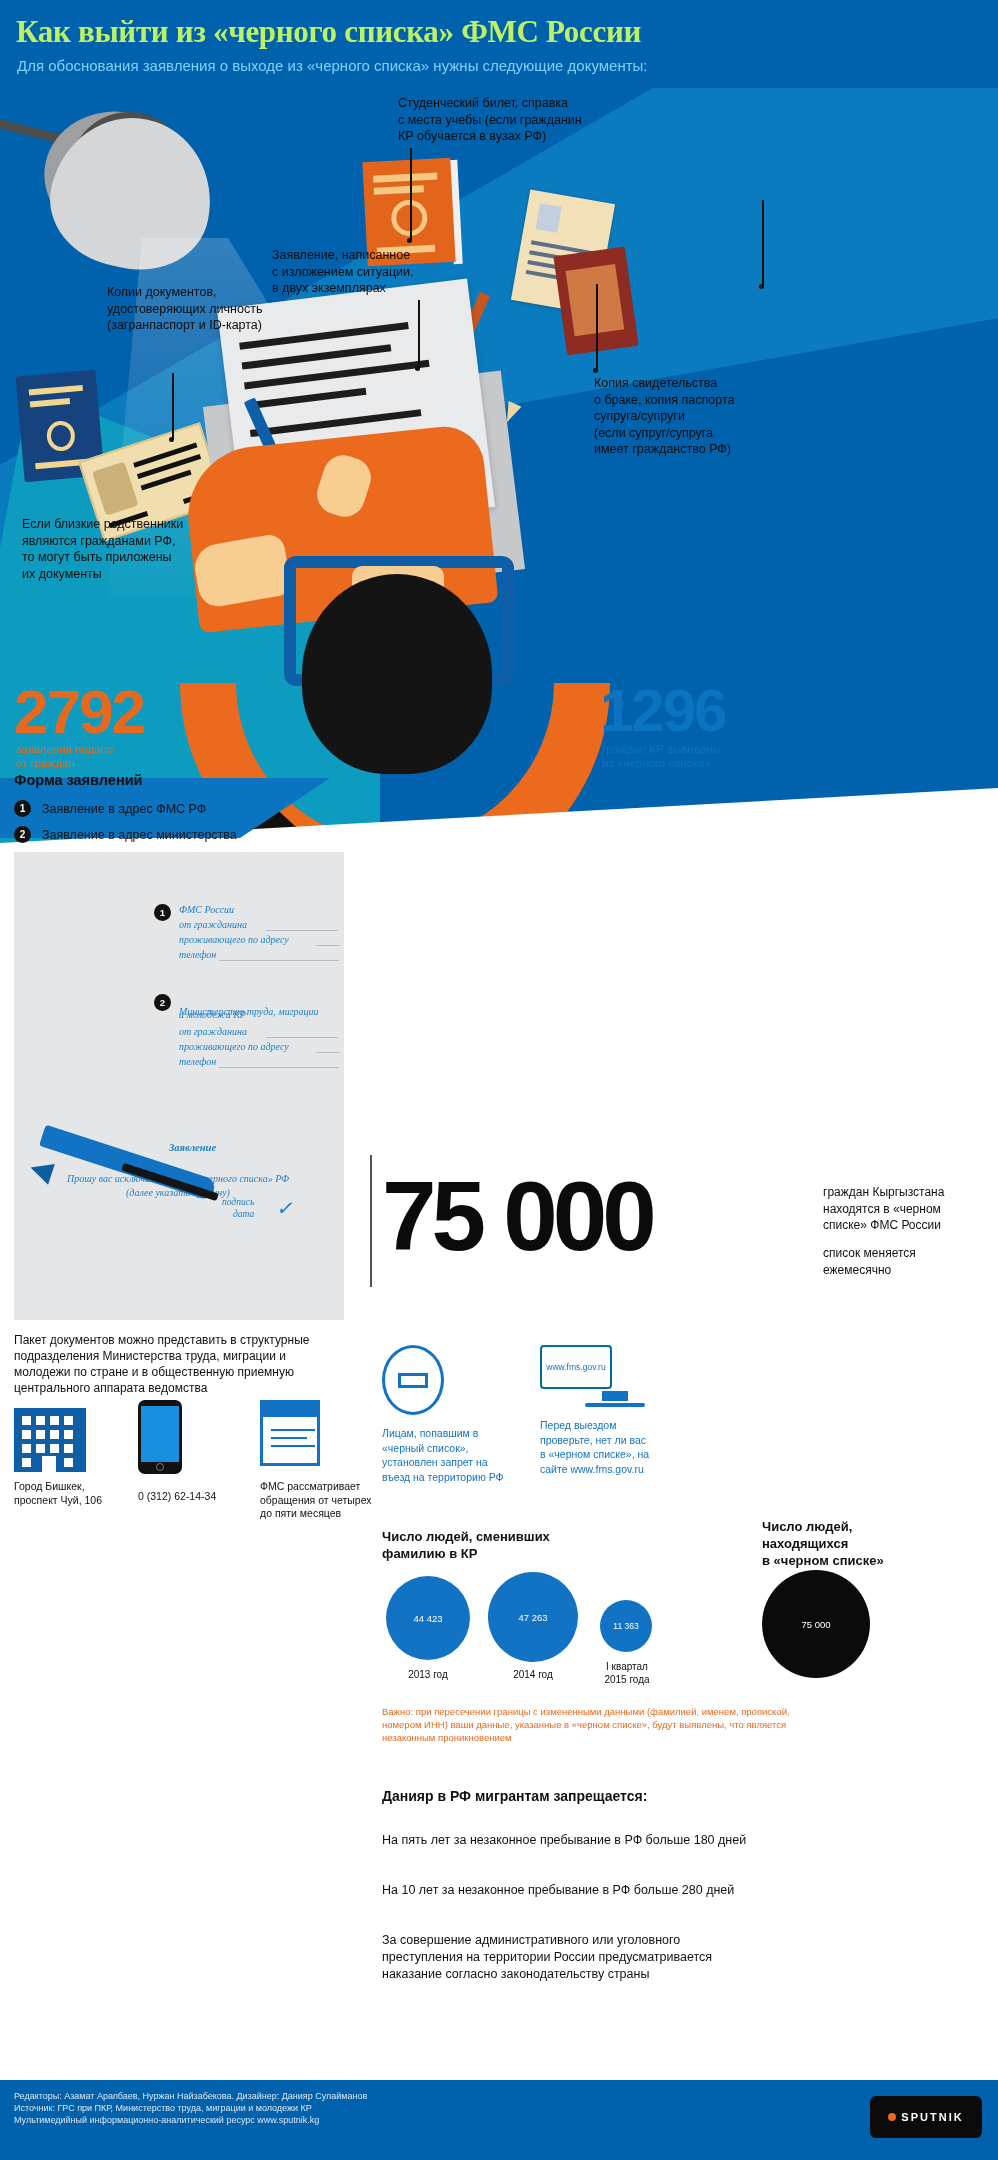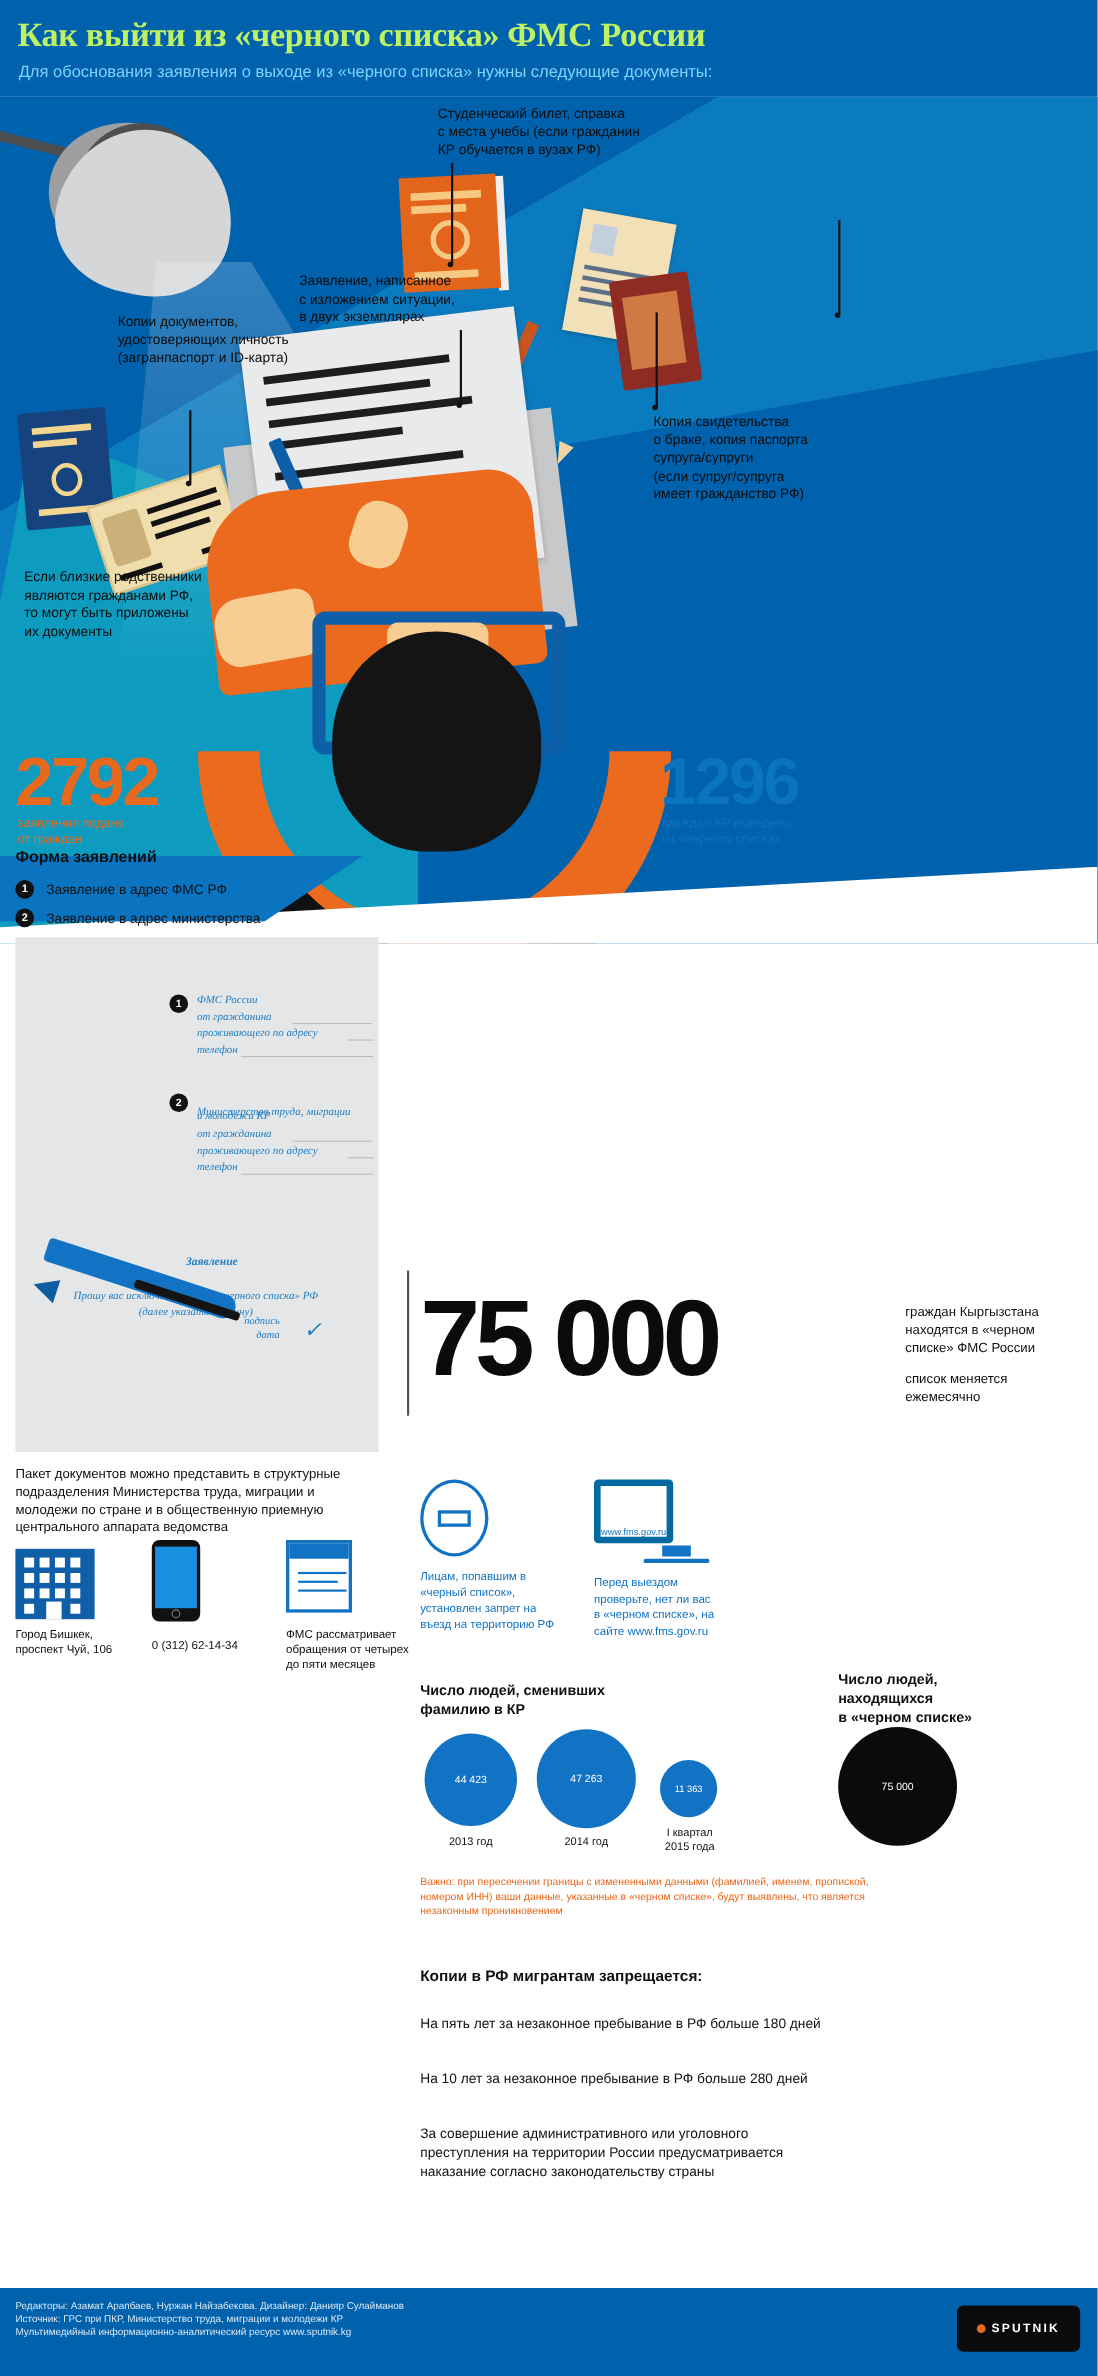--- a/index.html
+++ b/index.html
@@ -309,22 +309,22 @@
   .big75-cap2 {
     position:absolute; left:823px; top:1245px; font-size:12px; line-height:16.5px; color:#111;
   }
 
   .ic3 { position:absolute; top:1345px; }
   .ic3-circle {
     width:62px; height:70px; border:3px solid #1273c4; border-radius:50%;
     display:flex; align-items:center; justify-content:center;
   }
   .ic3-minus { width:30px; height:15px; border:3px solid #1273c4; }
-  .monitor { width:72px; height:58px; border:6px solid #0369a1; border-radius:4px;
-    display:flex; align-items:flex-end; justify-content:center; }
+  .monitor { width:72px; height:44px; border:2px solid #0369a1; border-radius:4px;
+    display:flex; align-items:center; justify-content:center; }
   .monitor-url { font-size:8.5px; color:#1273c4; }
   .mon-stand { width:26px; height:10px; background:#1273c4; margin:2px auto 0; }
   .mon-base { width:60px; height:4px; background:#1273c4; margin:2px auto 0; border-radius:2px; }
   .handicon { width:62px; height:70px; border:3px solid #1273c4; border-radius:50%;
     display:flex; align-items:center; justify-content:center; position:relative; }
   .ic3-cap { font-size:10.5px; line-height:14.5px; color:#1273c4; margin-top:11px; }
 
   .ch-title { position:absolute; font-size:13px; font-weight:700; color:#111; line-height:17px; }
   .bubble {
     position:absolute; border-radius:50%; background:#1273c4; color:#fff;
@@ -617,21 +617,21 @@
   <div class="bub-cap" style="left:488px;top:1668px;width:90px;">2014 год</div>
 
   <div class="bubble" style="left:600px;top:1600px;width:52px;height:52px;font-size:8.5px;">11 363</div>
   <div class="bub-cap" style="left:588px;top:1660px;width:78px;white-space:pre-line;">I квартал
 2015 года</div>
 
   <div class="bubble black" style="left:762px;top:1570px;width:108px;height:108px;">75 000</div>
 
   <div class="warn">Важно: при пересечении границы с измененными данными (фамилией, именем, пропиской, номером ИНН) ваши данные, указанные в «черном списке», будут выявлены, что является незаконным проникновением</div>
 
-  <div class="rules-head">Копии в РФ мигрантам запрещается:</div>
+  <div class="rules-head">Данияр в РФ мигрантам запрещается:</div>
   <div class="rule-item" style="top:1832px;">На пять лет за незаконное пребывание в РФ больше 180 дней</div>
   <div class="rule-item" style="top:1882px;">На 10 лет за незаконное пребывание в РФ больше 280 дней</div>
   <div class="rule-item" style="top:1932px;white-space:pre-line;">За совершение административного или уголовного
 преступления на территории России предусматривается
 наказание согласно законодательству страны</div>
 
   <div class="footer">
     <div class="footer-txt" style="white-space:pre-line;">Редакторы: Азамат Арапбаев, Нуржан Найзабекова. Дизайнер: Данияр Сулайманов
 Источник: ГРС при ПКР, Министерство труда, миграции и молодежи КР
 Мультимедийный информационно-аналитический ресурс www.sputnik.kg</div>

